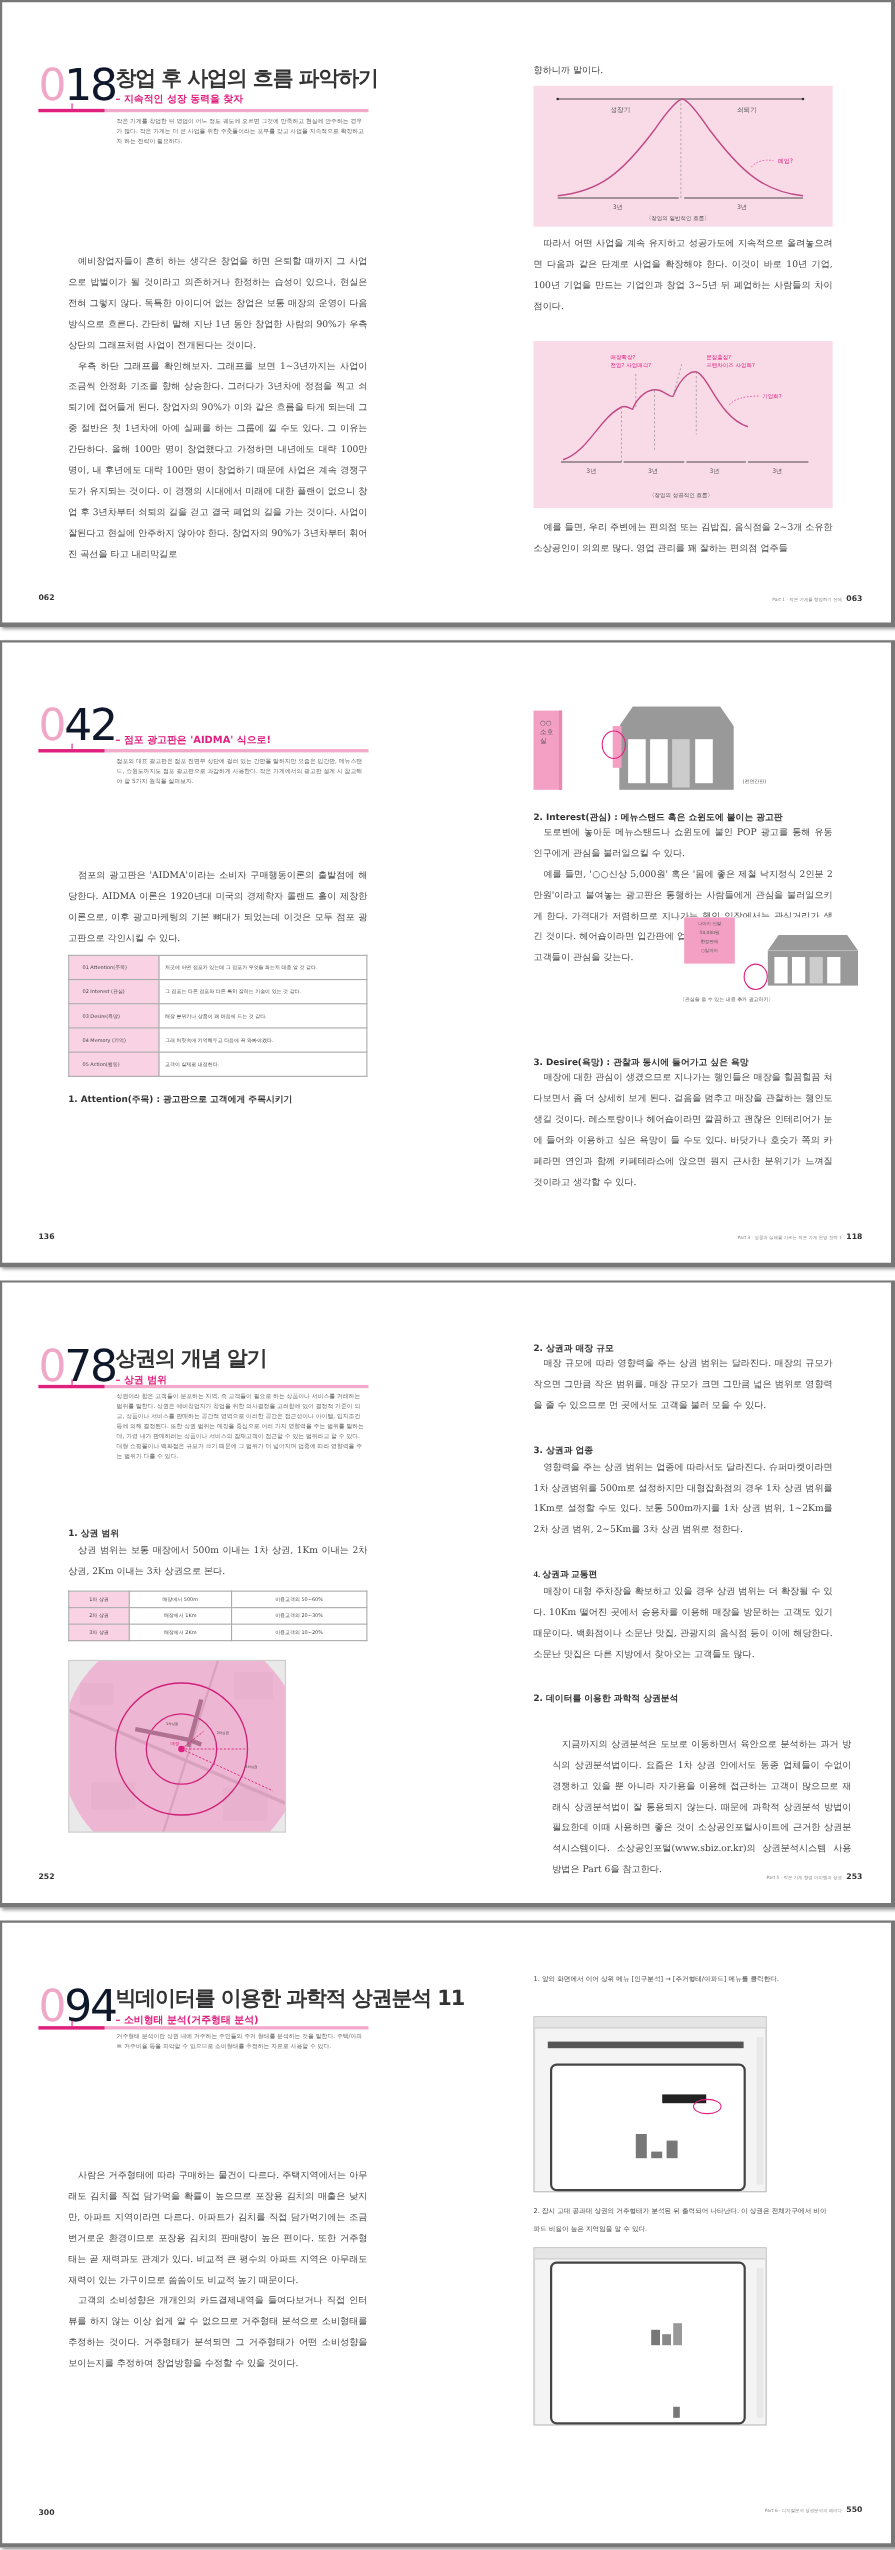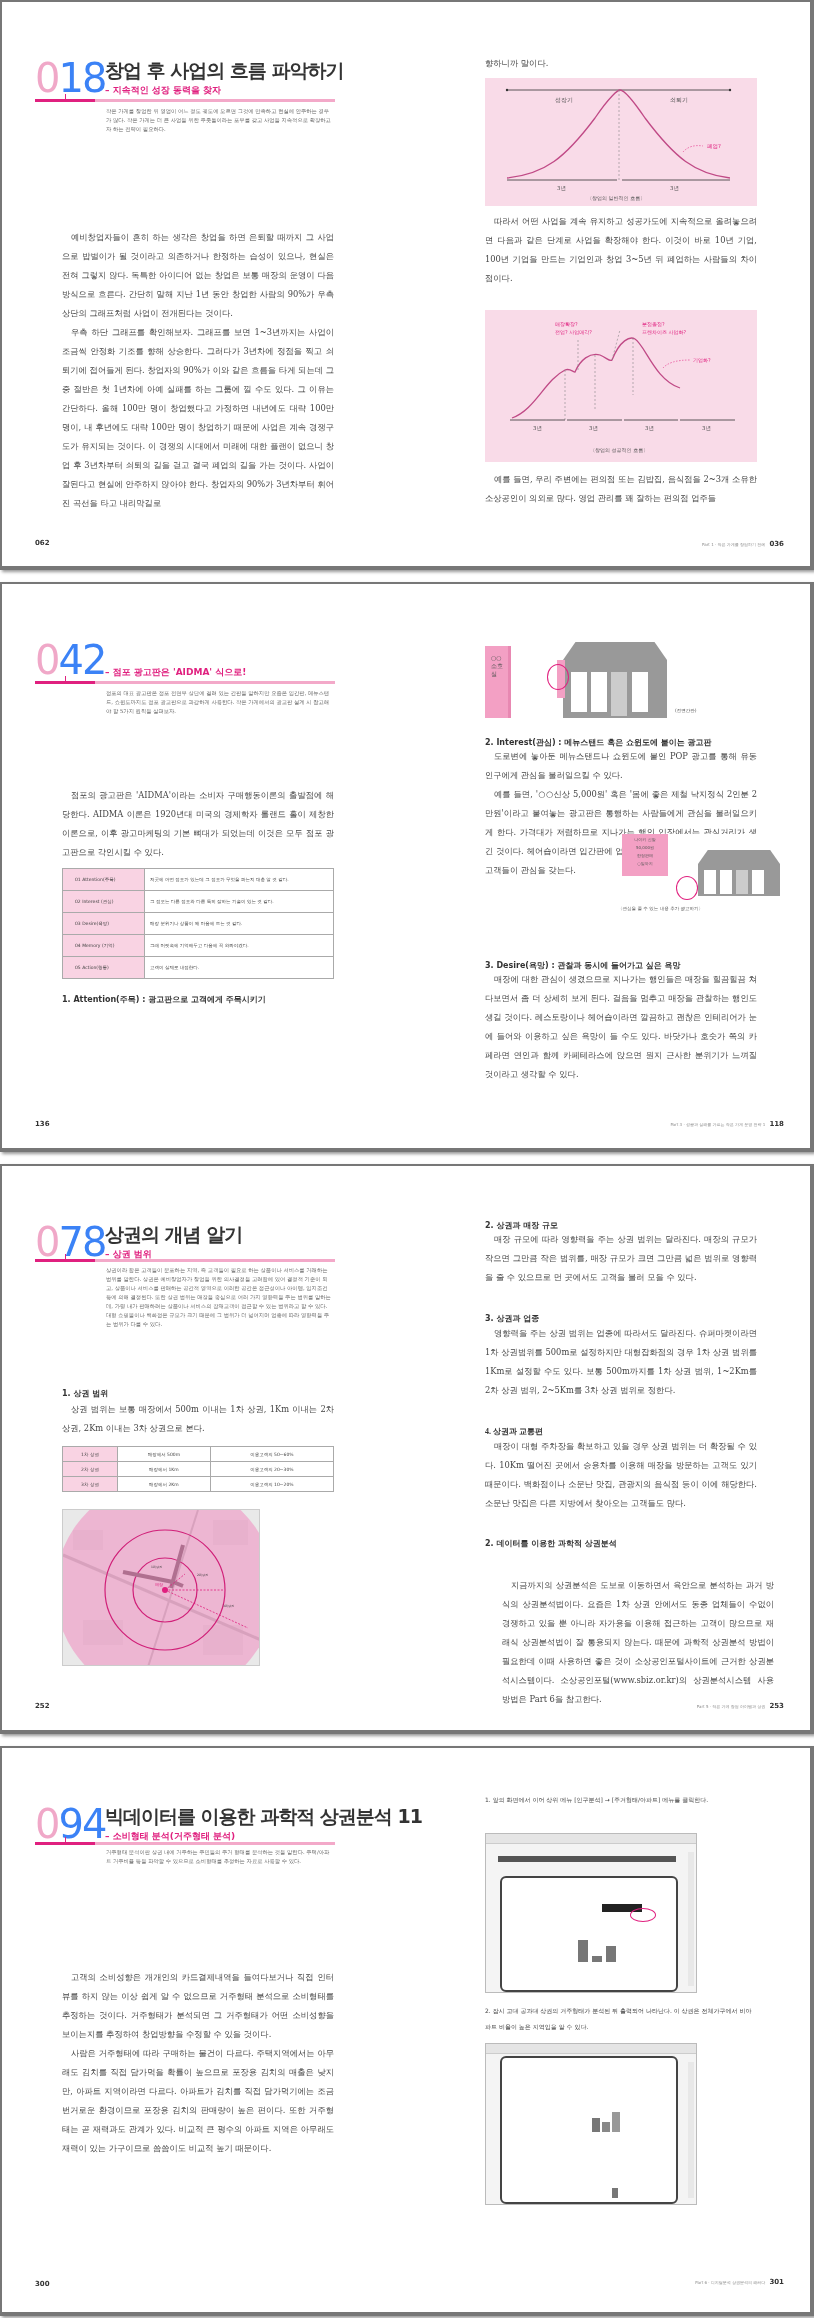--- a/index.html
+++ b/index.html
@@ -4,21 +4,21 @@
 <style>
   * { box-sizing: border-box; margin: 0; padding: 0; }
   body { width: 814px; height: 2318px; background: #ffffff; font-family: "DejaVu Serif", serif; color: #333; position: relative; overflow: hidden; }
   .spread { position: absolute; left: 0; width: 814px; background: #fff; border: 2px solid #777; border-right-width: 4px; border-bottom-width: 4px; box-shadow: 2px 2px 3px #999; }
   .page { position: absolute; top: 0; height: 100%; }
   .page.left { left: 0; width: 408px; }
   .page.right { left: 408px; width: 400px; }
   .head { position: absolute; left: 33px; top: 52px; width: 300px; height: 60px; }
   .num { position: absolute; left: 0; top: 4px; font-family: "DejaVu Sans", sans-serif; font-size: 40px; line-height: 40px; letter-spacing: -2px; font-weight: normal; }
   .num .d0 { color: #f0a8c8; }
-  .num .dd { color: #3b82f6; }
+  .num .dd { color: #0f172a; }
   .title { position: absolute; left: 70px; top: 4px; font-family: "DejaVu Sans", sans-serif; font-size: 19px; font-weight: bold; color: #333; white-space: nowrap; letter-spacing: -1px; }
   .subtitle { position: absolute; left: 70px; top: 30px; font-family: "DejaVu Sans", sans-serif; font-size: 9px; color: #e0207f; font-weight: bold; white-space: nowrap; }
   .rule { position: absolute; left: 33px; width: 300px; height: 3px; background: #f3a9c9; }
   .rule .dark { position: absolute; left: 0; top: 0; width: 60px; height: 3px; background: #e0207f; }
   .rule .tick { position: absolute; left: 30px; top: -5px; width: 1px; height: 5px; background: #e0207f; }
   .intro { position: absolute; left: 104px; font-family: "DejaVu Sans", sans-serif; font-size: 5.3px; line-height: 9px; color: #666; width: 228px; }
   .body { position: absolute; font-size: 8.3px; line-height: 19px; color: #444; text-align: justify; }
   .body p { text-indent: 9px; }
   .h2 { position: absolute; font-family: "DejaVu Sans", sans-serif; font-size: 8px; font-weight: bold; color: #333; white-space: nowrap; }
   .pgnum { position: absolute; font-family: "DejaVu Sans", sans-serif; font-size: 7px; font-weight: bold; color: #333; }
@@ -104,21 +104,21 @@
         <text x="48" y="120" font-size="5.5" fill="#555" font-family="DejaVu Sans">3년</text>
         <text x="104" y="120" font-size="5.5" fill="#555" font-family="DejaVu Sans">3년</text>
         <text x="160" y="120" font-size="5.5" fill="#555" font-family="DejaVu Sans">3년</text>
         <text x="217" y="120" font-size="5.5" fill="#555" font-family="DejaVu Sans">3년</text>
         <text x="105" y="142" font-size="5" fill="#555" font-family="DejaVu Sans">〈창업의 성공적인 흐름〉</text>
       </svg>
     </div>
     <div class="body" style="left:75px; top:468px; width:272px;">
       <p>예를 들면, 우리 주변에는 편의점 또는 김밥집, 음식점을 2~3개 소유한 소상공인이 의외로 많다. 영업 관리를 꽤 잘하는 편의점 업주들</p>
     </div>
-    <div class="footer" style="top:538px;"><span>Part 1 · 작은 가게를 창업하기 전에</span><b>036</b></div>
+    <div class="footer" style="top:538px;"><span>Part 1 · 작은 가게를 창업하기 전에</span><b>063</b></div>
   </div>
 </div>
 
 <div class="spread" style="top:582px; height:570px;">
   <div class="page left">
     <div class="head">
       <div class="num"><span class="d0">0</span><span class="dd">42</span></div>
       <div class="subtitle">– 점포 광고판은 'AIDMA' 식으로!</div>
     </div>
     <div class="rule" style="top:97px;">
@@ -289,22 +289,22 @@
       <div class="num"><span class="d0">0</span><span class="dd">94</span></div>
       <div class="title">빅데이터를 이용한 과학적 상권분석 11</div>
       <div class="subtitle">– 소비형태 분석(거주형태 분석)</div>
     </div>
     <div class="rule" style="top:94px;">
         <div class="dark"></div>
         <div class="tick"></div>
       </div>
     <div class="intro" style="top:100px;">거주형태 분석이란 상권 내에 거주하는 주민들의 주거 형태를 분석하는 것을 말한다. 주택/아파트 거주비율 등을 파악할 수 있으므로 소비형태를 추정하는 자료로 사용할 수 있다.</div>
     <div class="body" style="left:60px; top:220px; width:272px;">
+      <p>사람은 거주형태에 따라 구매하는 물건이 다르다. 주택지역에서는 아무래도 김치를 직접 담가먹을 확률이 높으므로 포장용 김치의 매출은 낮지만, 아파트 지역이라면 다르다. 아파트가 김치를 직접 담가먹기에는 조금 번거로운 환경이므로 포장용 김치의 판매량이 높은 편이다. 또한 거주형태는 곧 재력과도 관계가 있다. 비교적 큰 평수의 아파트 지역은 아무래도 재력이 있는 가구이므로 씀씀이도 비교적 높기 때문이다.</p>
       <p>고객의 소비성향은 개개인의 카드결제내역을 들여다보거나 직접 인터뷰를 하지 않는 이상 쉽게 알 수 없으므로 거주형태 분석으로 소비형태를 추정하는 것이다. 거주형태가 분석되면 그 거주형태가 어떤 소비성향을 보이는지를 추정하여 창업방향을 수정할 수 있을 것이다.</p>
-      <p>사람은 거주형태에 따라 구매하는 물건이 다르다. 주택지역에서는 아무래도 김치를 직접 담가먹을 확률이 높으므로 포장용 김치의 매출은 낮지만, 아파트 지역이라면 다르다. 아파트가 김치를 직접 담가먹기에는 조금 번거로운 환경이므로 포장용 김치의 판매량이 높은 편이다. 또한 거주형태는 곧 재력과도 관계가 있다. 비교적 큰 평수의 아파트 지역은 아무래도 재력이 있는 가구이므로 씀씀이도 비교적 높기 때문이다.</p>
     </div>
     <div class="pgnum" style="left:33px; top:532px;">300</div>
   </div>
   <div class="page right">
     <div class="label-step" style="left:75px; top:44px;">1. 앞의 화면에서 이어 상위 메뉴 [인구분석] → [주거형태/아파트] 메뉴를 클릭한다.</div>
     <div class="shot" style="left:75px; top:85px; width:212px; height:160px;">
       <div class="bar"></div>
       <div class="nav"></div>
       <div class="frame">
         <div style="position:absolute; left:100px; top:26px; width:40px; height:8px; background:#222;"></div>
@@ -319,15 +319,15 @@
     <div class="shot" style="left:75px; top:295px; width:212px; height:162px;">
       <div class="bar"></div>
       <div class="frame" style="top:12px;">
         <div style="position:absolute; left:90px; top:60px; width:8px; height:14px; background:#777;"></div>
         <div style="position:absolute; left:100px; top:64px; width:8px; height:10px; background:#888;"></div>
         <div style="position:absolute; left:110px; top:54px; width:8px; height:20px; background:#999;"></div>
         <div style="position:absolute; left:110px; top:130px; width:6px; height:10px; background:#777;"></div>
       </div>
       <div class="scroll"></div>
     </div>
-    <div class="footer" style="top:530px;"><span>Part 6 · 디지털분석 상권분석의 패러다</span><b>301</b></div>
+    <div class="footer" style="top:530px;"><span>Part 6 · 디지털분석 상권분석의 패러다</span><b>550</b></div>
   </div>
 </div>
 
 </body></html>

